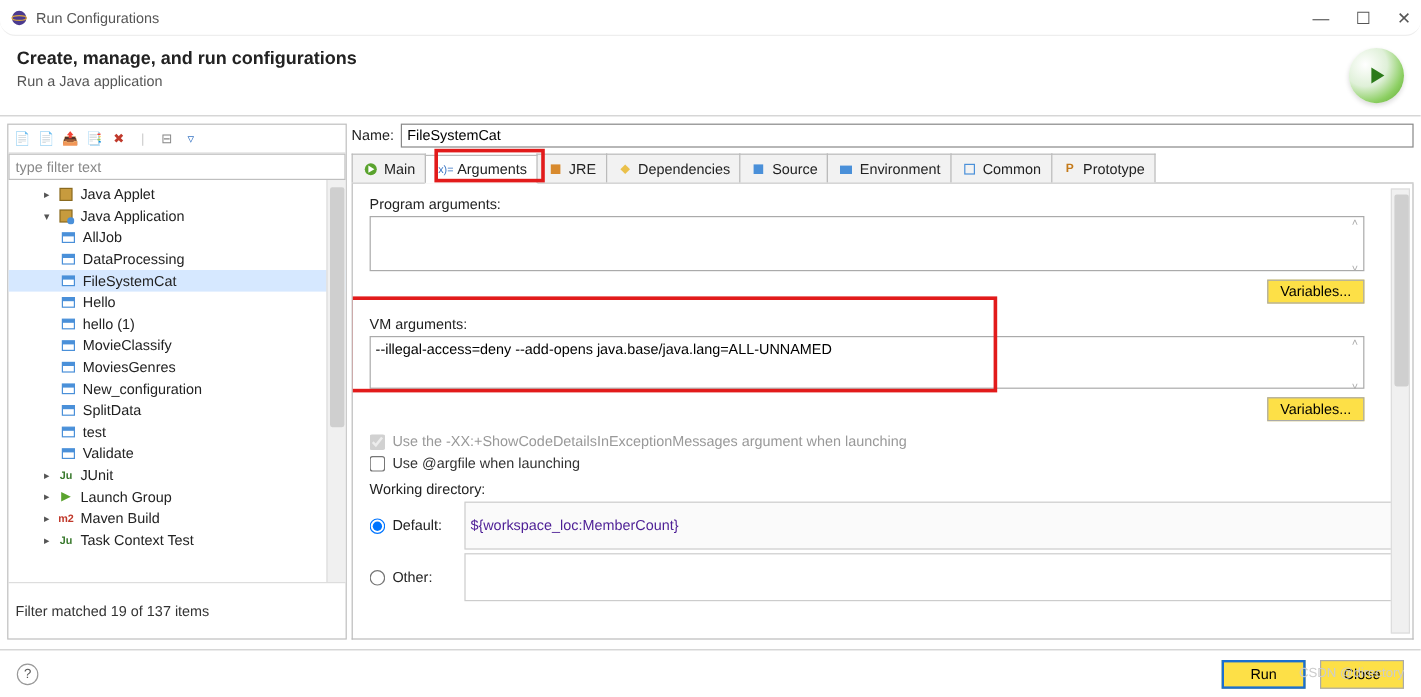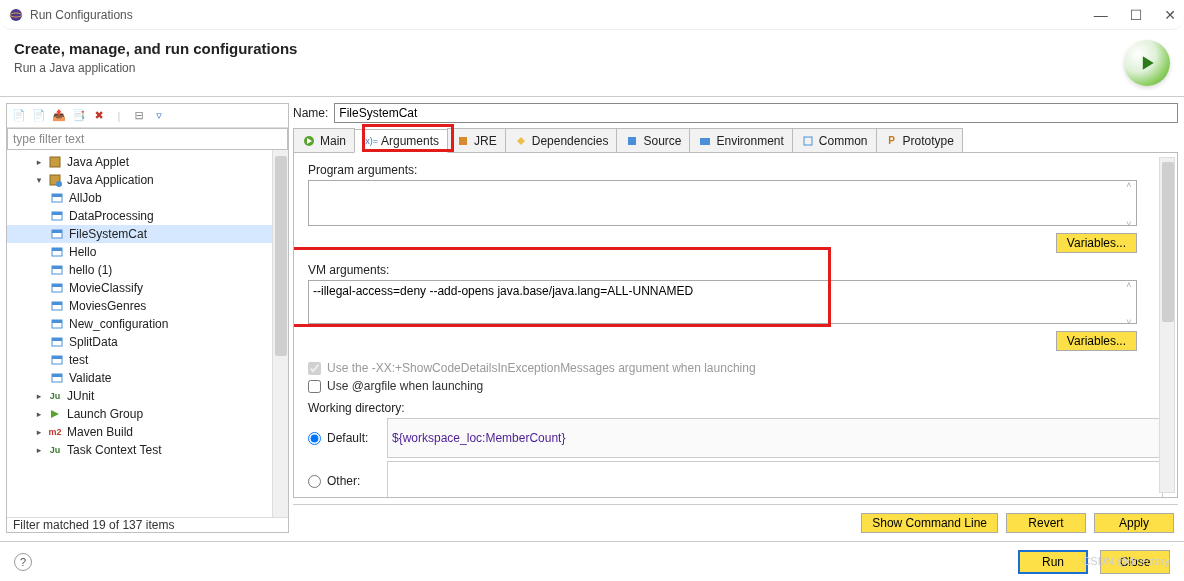--- a/index.html
+++ b/index.html
@@ -21,21 +21,21 @@
 .tree-wrap { position:relative; flex:1; overflow:hidden; }
 .tree { padding:3px 0; font-size:12px; overflow-y:auto; height:100%; }
 .tree-scroll { position:absolute; right:0; top:0; width:16px; height:100%; background:#f0f0f0; border-left:1px solid #ddd; }
 .tree-thumb { position:absolute; top:6px; left:2px; width:12px; height:200px; background:#cfcfcf; border-radius:2px; }
 .tree .row { display:flex; align-items:center; height:18px; padding-left:8px; cursor:default; }
 .tree .row.sel { background:#d6e8ff; }
 .tree .expander { width:12px; height:12px; margin-right:2px; display:inline-flex; align-items:center; justify-content:center; color:#555; font-size:9px; }
 .tree .ind1 { padding-left:26px; }
 .tree .ind2 { padding-left:42px;text-align:center; }
 .tree .ic { width:16px; height:16px; margin-right:4px; display:inline-flex; align-items:center; justify-content:center; }
-.status-line { padding:0 6px; border-top:1px solid #ddd; color:#333; font-size:12px; }
+.status-line { padding:16px 6px; border-top:1px solid #ddd; color:#333; font-size:12px; }
 .right { flex:1; margin:6px 6px 6px 4px; display:flex; flex-direction:column; position:relative; }
 .name-row { display:flex; align-items:center; margin-bottom:4px; gap:6px; }
 .name-row label { font-size:12px; }
 .name-row input { flex:1; border:1px solid #888; padding:2px 4px; font-size:12px; }
 .tabrow { display:flex; align-items:flex-end; border-bottom:1px solid #bbb; height:26px; position:relative; }
 .tab { display:flex; align-items:center; gap:4px; padding:4px 8px; border:1px solid #bbb; border-bottom:none; margin-right:-1px; background:#f2f2f2; font-size:12px; height:24px; cursor:default; }
 .tab.active { background:#fff; border-bottom:1px solid #fff; position:relative; top:1px; }
 .tab .tab-ic { width:14px; height:14px; display:inline-flex; align-items:center; justify-content:center; }
 .tabbox-hl { position:absolute; border:3px solid #e21b1b; pointer-events:none; }
 .tabpage { border:1px solid #bbb; border-top:none; padding:10px 14px 8px 14px; flex:1; overflow:hidden; position:relative; }
@@ -374,25 +374,20 @@
         <input type="radio" name="wd" checked="" style="">
         <span style="width:54px">Default:</span>
         <input type="text" disabled="" value="${workspace_loc:MemberCount}" style="">
       </div>
       <div class="radio-row">
         <input type="radio" name="wd" style="">
         <span style="width:54px">Other:</span>
         <input type="text" style="">
       </div>
     </div>
-    <div class="bottom-btns">
-      <button class="btn" style="min-width:130px">Show Command Line</button>
-      <button class="btn" style="min-width:80px">Revert</button>
-      <button class="btn" style="min-width:80px">Apply</button>
-    </div>
   </div>
 </div>
 
 <div class="footer">
   <span class="help">?</span>
   <div class="foot-btns">
     <button class="btn primary">Run</button>
     <button class="btn" style="padding:3px 18px">Close</button>
   </div>
 </div>

